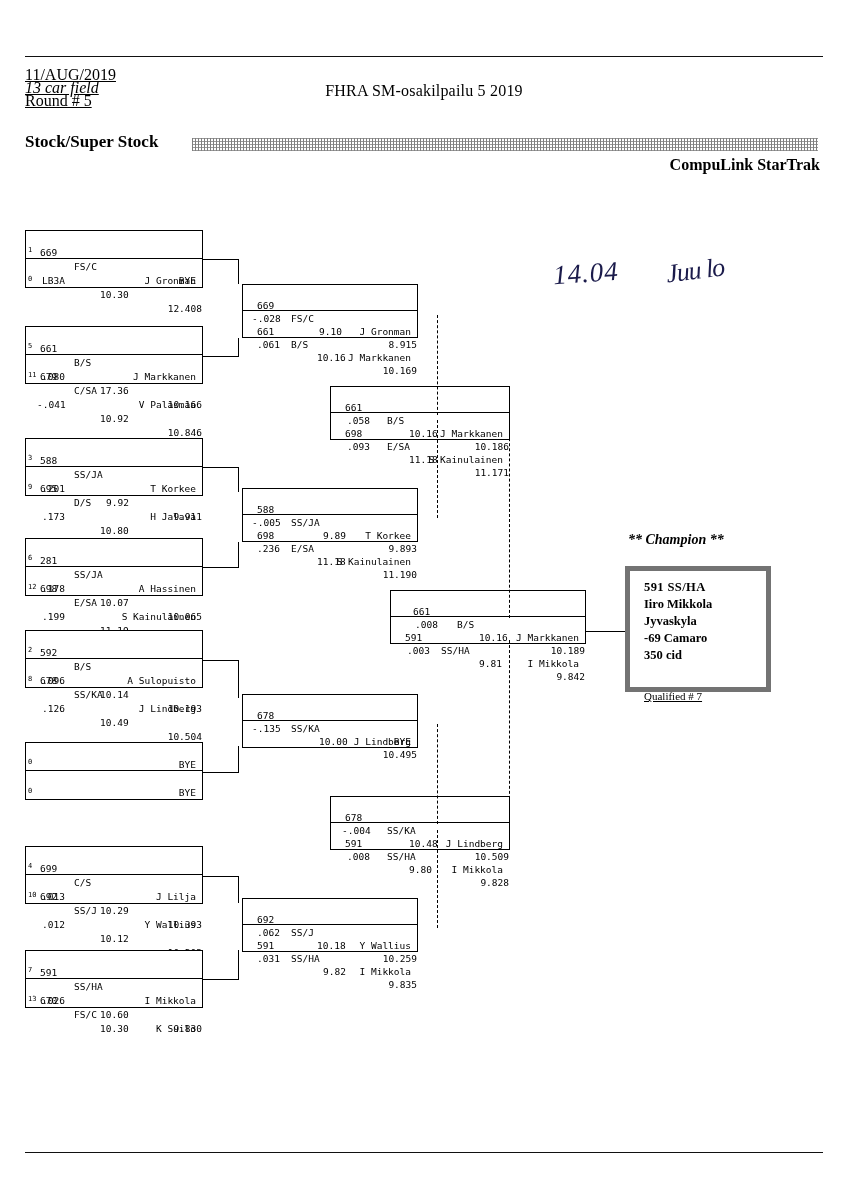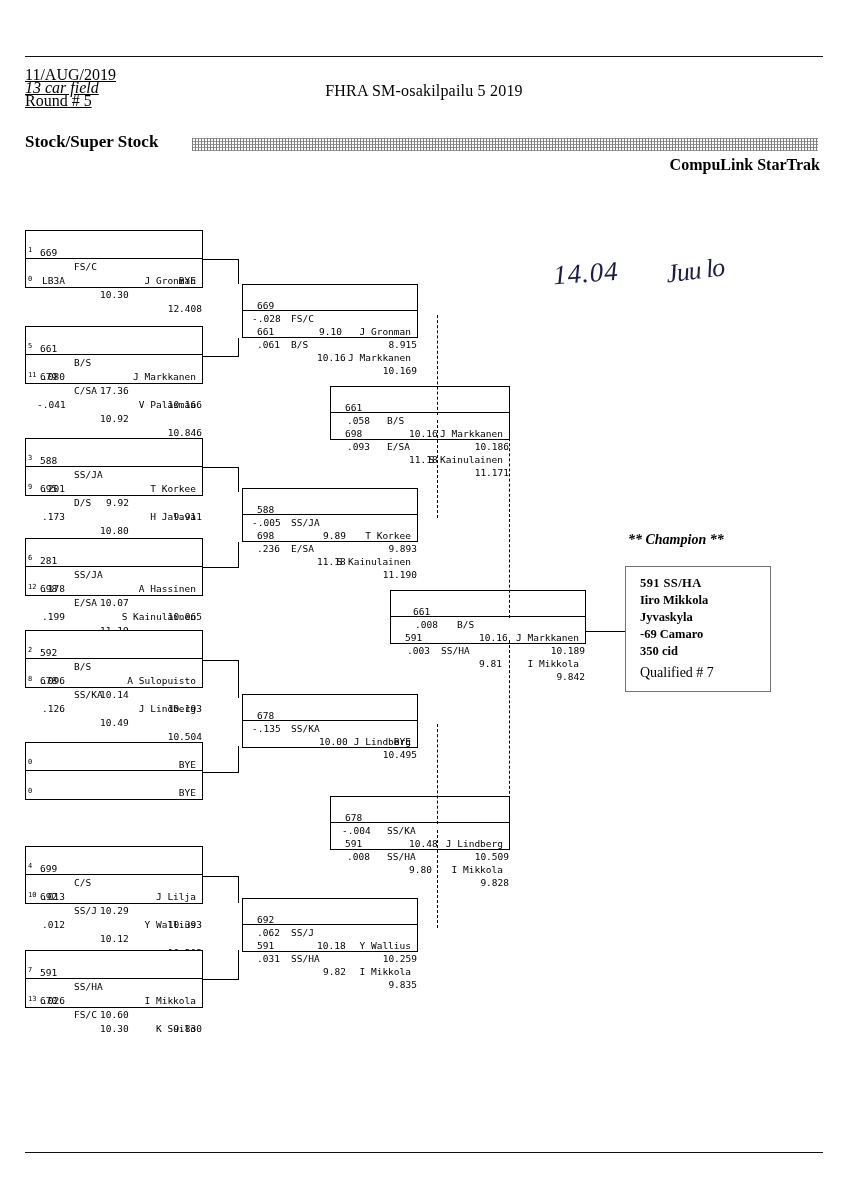--- a/index.html
+++ b/index.html
@@ -141,32 +141,33 @@
     left: 628px; top: 532px;
     font-family: "Liberation Serif", serif;
     font-style: italic;
     font-weight: bold;
     font-size: 14px;
   }
   .champ-box {
     position: absolute;
     left: 625px; top: 566px;
     width: 146px; height: 126px;
-    border: 1px solid #737373;
+    border: 5px solid #737373;
     box-sizing: border-box;
     padding: 8px 0 0 14px;
     font-family: "Liberation Serif", serif;
     font-weight: bold;
     font-size: 12.5px;
     line-height: 17px;
   }
   .champ-box .qual {
     font-weight: normal;
-    font-size: 14px;
-    margin-top: 4px;
+    font-size: 11px;
+    margin-top: 24px;
+    text-decoration: underline;
   }
   .champ-box .c1 { letter-spacing: 0.4px; }
 
   
   .hand {
     position: absolute;
     font-family: "Liberation Serif", serif;
     font-style: italic;
     color: #1b1b4b;
   }

